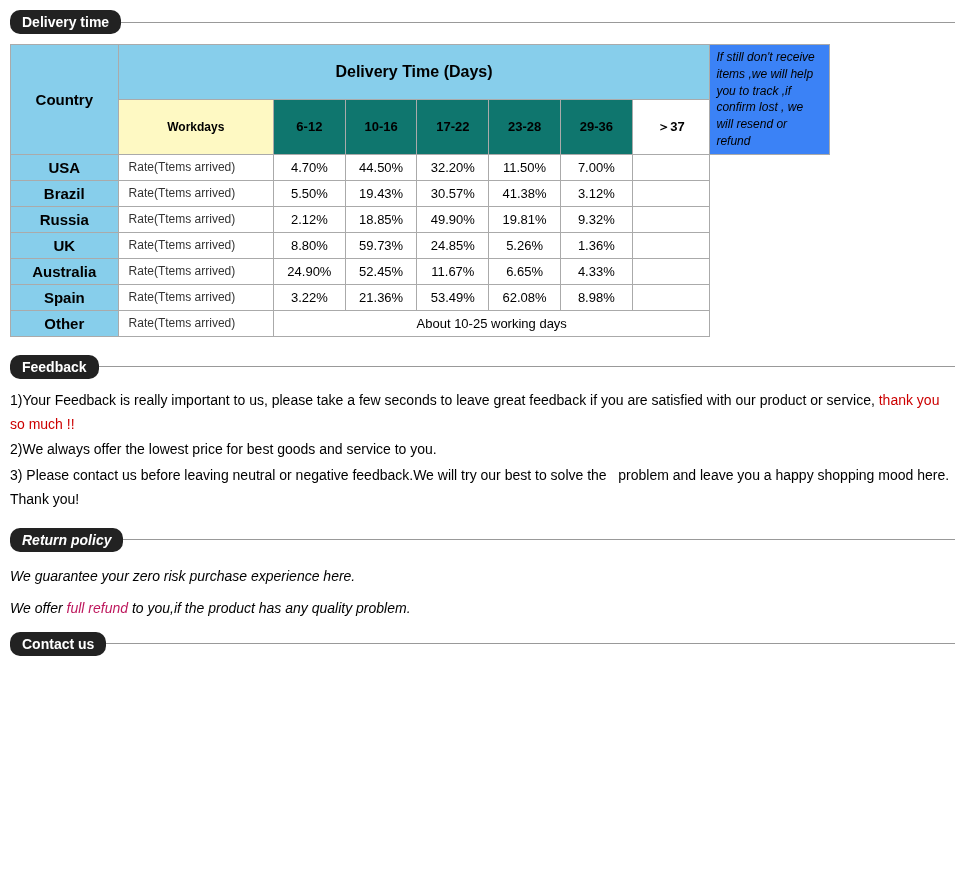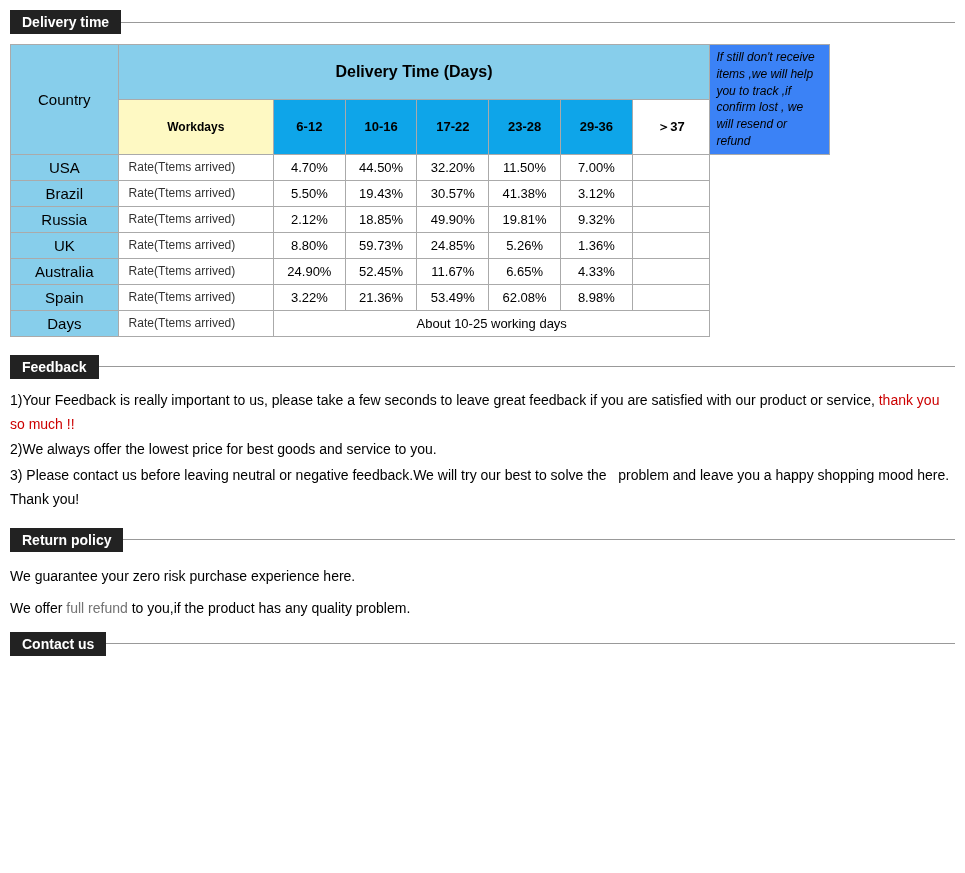--- a/index.html
+++ b/index.html
@@ -18,20 +18,21 @@
       align-items: center;
       margin-bottom: 10px;
     }
     .section-header-label {
       background: #222;
       color: #fff;
       font-size: 14px;
       font-weight: bold;
       padding: 4px 12px;
       margin-right: 0;
+      border-radius: 10px;
     }
     .section-header-line {
       flex: 1;
       height: 1px;
       background: #999;
       margin-left: 0;
     }
 
     
     .delivery-table-wrapper {
@@ -43,41 +44,41 @@
       font-size: 13px;
     }
     table td, table th {
       border: 1px solid #aaa;
       padding: 4px 6px;
       text-align: center;
       vertical-align: middle;
     }
     .col-country {
       background: #87ceeb;
-      font-weight: normal;
+      font-weight: bold;
       font-size: 15px;
       color: #000;
       width: 90px;
     }
     .header-delivery-time {
       background: #87ceeb;
       font-weight: bold;
       font-size: 16px;
       color: #000000;
     }
     .col-workdays {
       font-weight: bold;
       font-size: 12px;
       background: #fef9c3;
       width: 130px;
     }
     .col-days {
       font-weight: bold;
       font-size: 13px;
-      background: #0ea5e9;
+      background: #0f766e;
       width: 60px;
     }
     .col-gt37 {
       font-weight: bold;
       font-size: 13px;
       background: #fff;
       width: 65px;
     }
     .rate-cell {
       font-size: 12px;
@@ -115,31 +116,32 @@
     .feedback-text p {
       margin-bottom: 2px;
     }
     .highlight-red {
       color: #c00;
     }
 
     
     .return-section {
       margin-top: 10px;
+      font-style: italic;
     }
     .return-text {
       font-size: 14px;
       line-height: 2;
       color: #000;
     }
     .return-text p {
       margin-bottom: 4px;
     }
     .highlight-blue {
-      color: #737373;
+      color: #be185d;
     }
 
     
     .contact-section {
       margin-top: 10px;
     }
     .contact-text {
       font-size: 15px;
       font-weight: bold;
       color: #000;
@@ -227,21 +229,21 @@
           <td class="col-country country-blue">Spain</td>
           <td class="rate-cell">Rate(Ttems arrived)</td>
           <td class="pct-cell">3.22%</td>
           <td class="pct-cell">21.36%</td>
           <td class="pct-cell">53.49%</td>
           <td class="pct-cell">62.08%</td>
           <td class="pct-cell">8.98%</td>
           <td class="pct-cell"></td>
         </tr>
         <tr>
-          <td class="col-country country-blue">Days</td>
+          <td class="col-country country-blue">Other</td>
           <td class="rate-cell">Rate(Ttems arrived)</td>
           <td colspan="6" class="pct-cell">About 10-25 working days</td>
         </tr>
       </tbody>
   </table>
 </div>
 
 <div class="feedback-section">
   <div class="section-header">
     <span class="section-header-label">Feedback</span>

